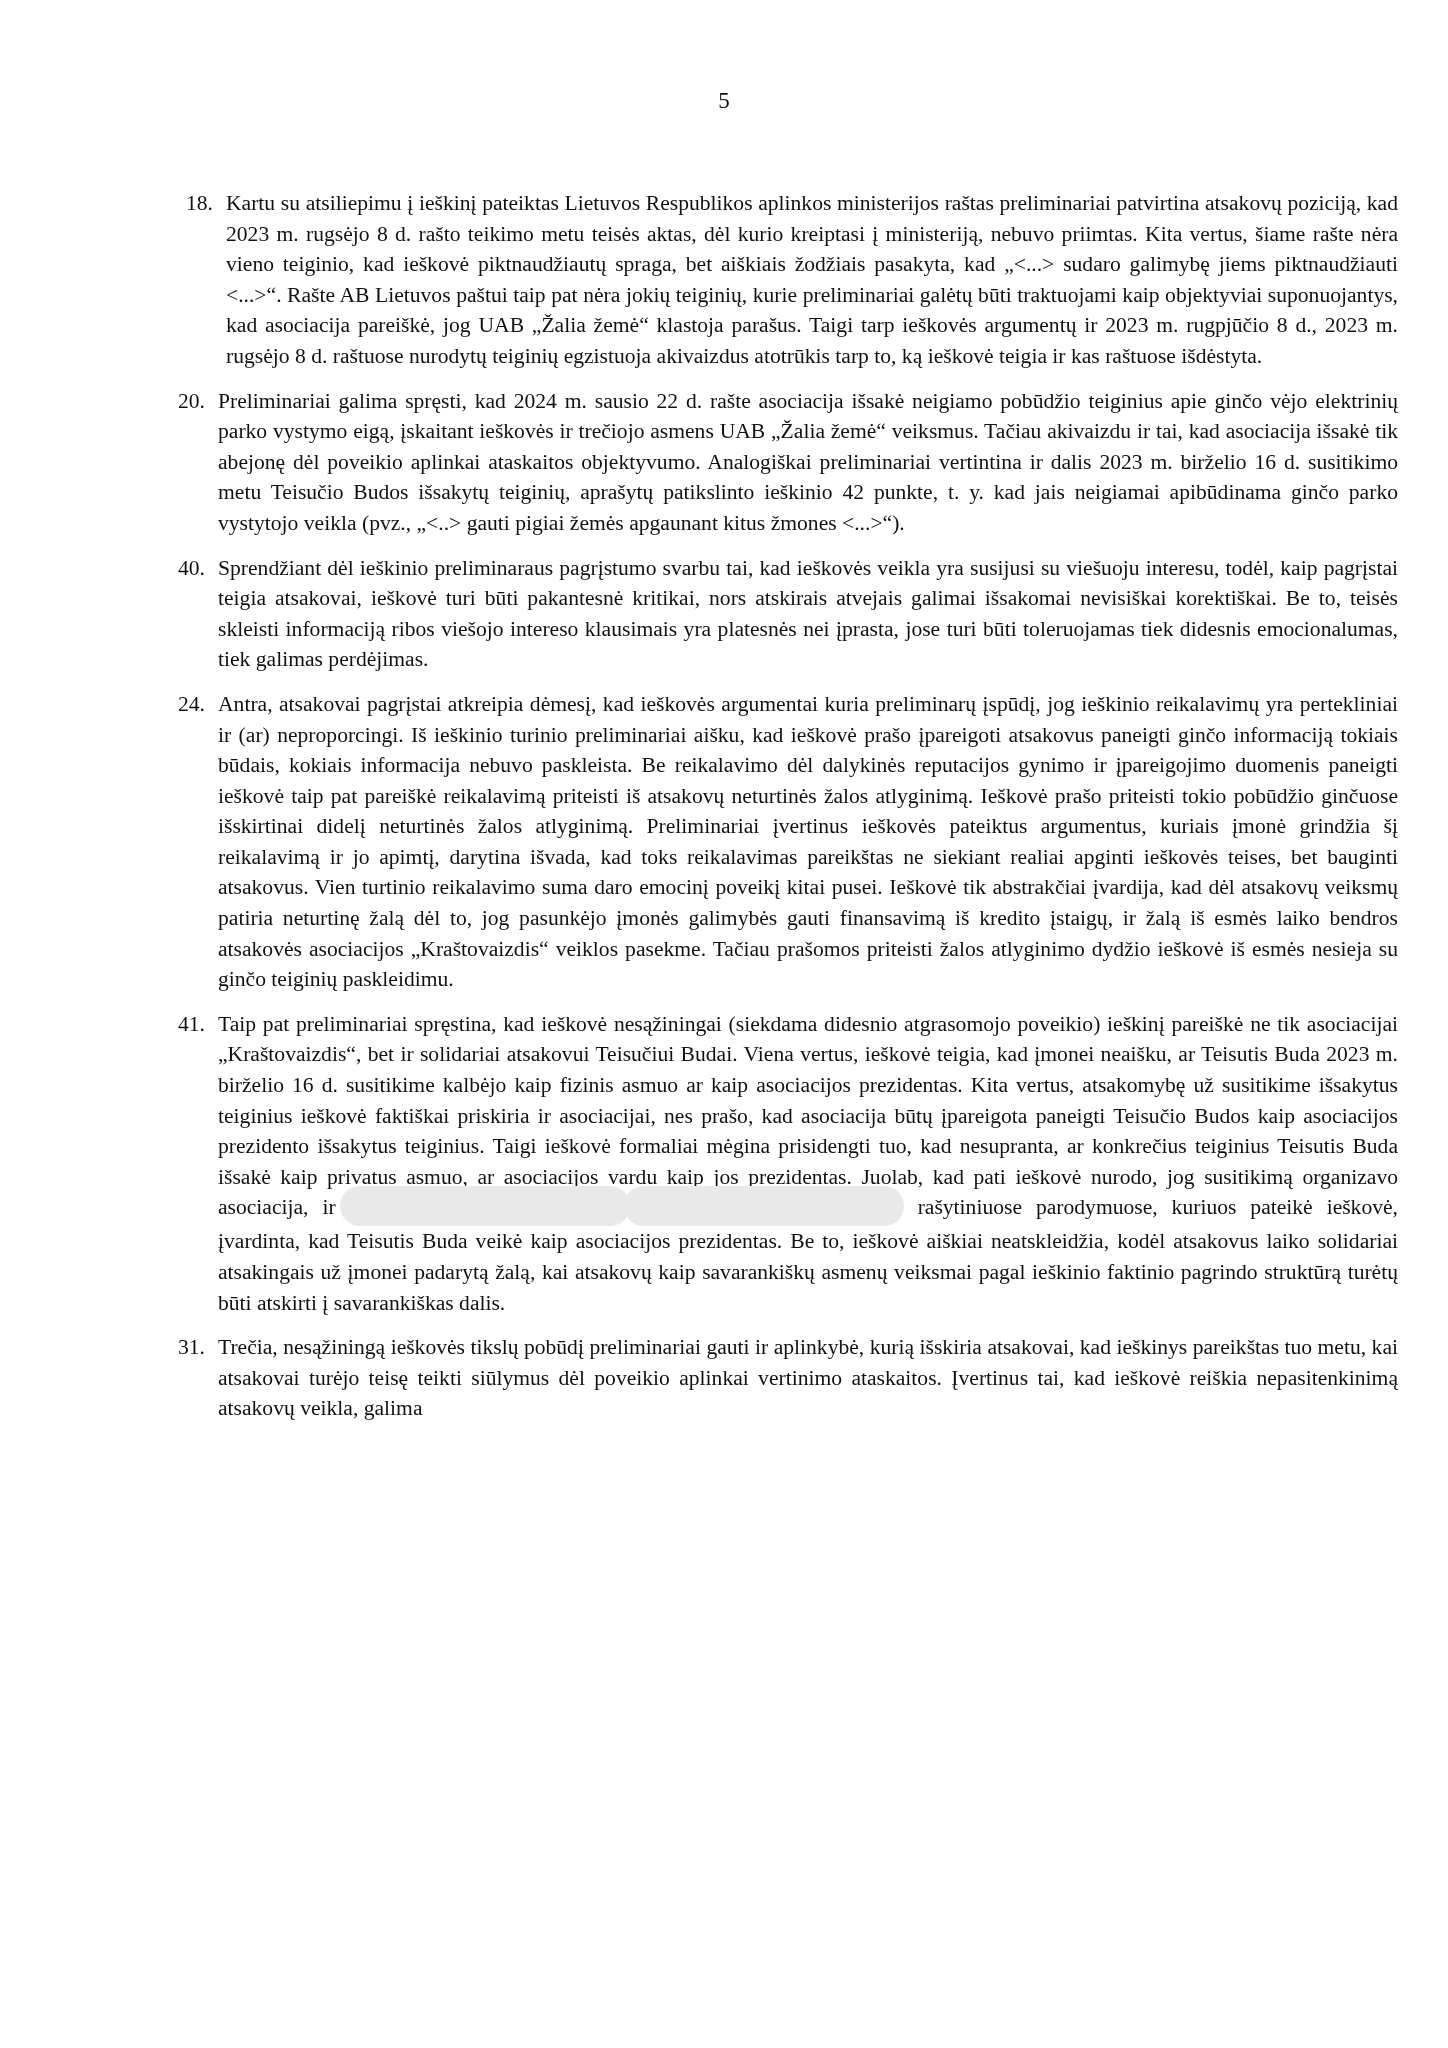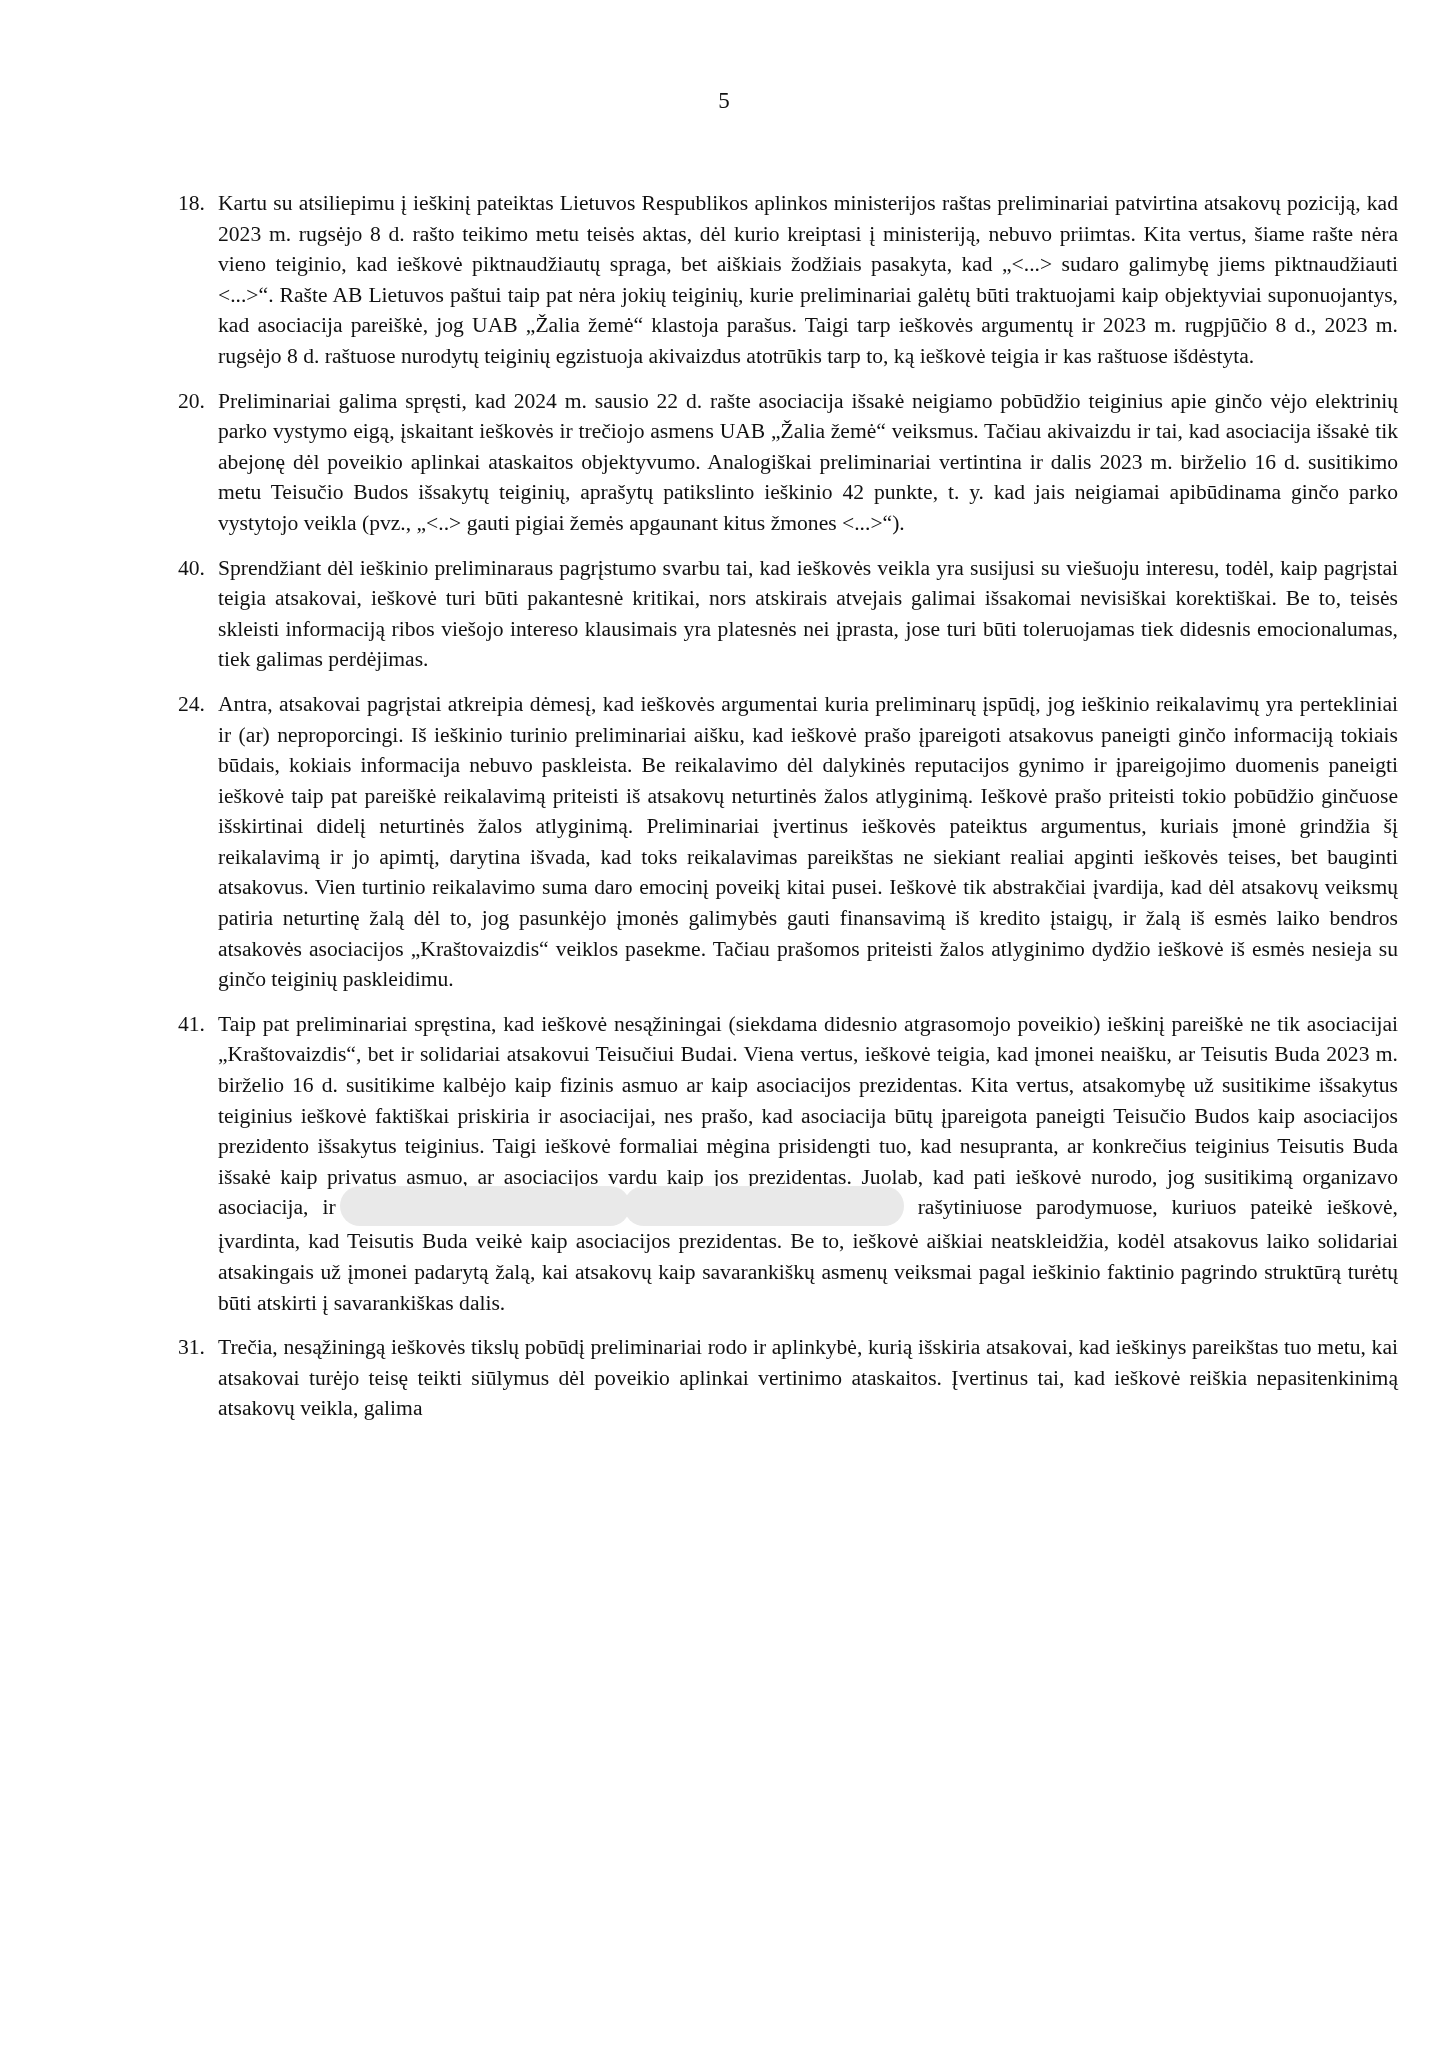--- a/index.html
+++ b/index.html
@@ -17,21 +17,21 @@
   .r1 { width: 290px; margin-left: 4px; }
   .r2 { width: 280px; margin-left: -6px; }
 </style>
 </head>
 <body>
 
 <div class="page-number">5</div>
 
 <div class="content">
 
-  <div class="item" style="margin-bottom:14px;">
+  <div class="item" style="margin-bottom:14px;margin-left:8px;">
     <span class="num">18.</span>
     <p>Kartu su atsiliepimu į ieškinį pateiktas Lietuvos Respublikos aplinkos ministerijos raštas preliminariai patvirtina atsakovų poziciją, kad 2023 m. rugsėjo 8 d. rašto teikimo metu teisės aktas, dėl kurio kreiptasi į ministeriją, nebuvo priimtas. Kita vertus, šiame rašte nėra vieno teiginio, kad ieškovė piktnaudžiautų spraga, bet aiškiais žodžiais pasakyta, kad „&lt;...&gt; sudaro galimybę jiems piktnaudžiauti &lt;...&gt;“. Rašte AB Lietuvos paštui taip pat nėra jokių teiginių, kurie preliminariai galėtų būti traktuojami kaip objektyviai suponuojantys, kad asociacija pareiškė, jog UAB „Žalia žemė“ klastoja parašus. Taigi tarp ieškovės argumentų ir 2023 m. rugpjūčio 8 d., 2023 m. rugsėjo 8 d. raštuose nurodytų teiginių egzistuoja akivaizdus atotrūkis tarp to, ką ieškovė teigia ir kas raštuose išdėstyta.</p>
   </div>
 
   <div class="item">
     <span class="num">20.</span>
     <p>Preliminariai galima spręsti, kad 2024 m. sausio 22 d. rašte asociacija išsakė neigiamo pobūdžio teiginius apie ginčo vėjo elektrinių parko vystymo eigą, įskaitant ieškovės ir trečiojo asmens UAB „Žalia žemė“ veiksmus. Tačiau akivaizdu ir tai, kad asociacija išsakė tik abejonę dėl poveikio aplinkai ataskaitos objektyvumo. Analogiškai preliminariai vertintina ir dalis 2023 m. birželio 16 d. susitikimo metu Teisučio Budos išsakytų teiginių, aprašytų patikslinto ieškinio 42 punkte, t. y. kad jais neigiamai apibūdinama ginčo parko vystytojo veikla (pvz., „&lt;..&gt; gauti pigiai žemės apgaunant kitus žmones &lt;...&gt;“).</p>
   </div>
 
   <div class="item">
@@ -47,16 +47,16 @@
   <div class="item">
     <span class="num">41.</span>
     <p>
       <span>Taip pat preliminariai spręstina, kad ieškovė nesąžiningai (siekdama didesnio atgrasomojo poveikio) ieškinį pareiškė ne tik asociacijai „Kraštovaizdis“, bet ir solidariai atsakovui Teisučiui Budai. Viena vertus, ieškovė teigia, kad įmonei neaišku, ar Teisutis Buda 2023 m. birželio 16 d. susitikime kalbėjo kaip fizinis asmuo ar kaip asociacijos prezidentas. Kita vertus, atsakomybę už susitikime išsakytus teiginius ieškovė faktiškai priskiria ir asociacijai, nes prašo, kad asociacija būtų įpareigota paneigti Teisučio Budos kaip asociacijos prezidento išsakytus teiginius. Taigi ieškovė formaliai mėgina prisidengti tuo, kad nesupranta, ar konkrečius teiginius Teisutis Buda išsakė kaip privatus asmuo, ar asociacijos vardu kaip jos prezidentas. Juolab, kad pati ieškovė nurodo, jog susitikimą organizavo asociacija, ir</span><span class="redaction r1"></span><span class="redaction r2"></span>
       <span>rašytiniuose parodymuose, kuriuos pateikė ieškovė, įvardinta, kad Teisutis Buda veikė kaip asociacijos prezidentas. Be to, ieškovė aiškiai neatskleidžia, kodėl atsakovus laiko solidariai atsakingais už įmonei padarytą žalą, kai atsakovų kaip savarankiškų asmenų veiksmai pagal ieškinio faktinio pagrindo struktūrą turėtų būti atskirti į savarankiškas dalis.</span>
     </p>
   </div>
 
   <div class="item">
     <span class="num">31.</span>
-    <p>Trečia, nesąžiningą ieškovės tikslų pobūdį preliminariai rodo ir aplinkybė, kurią išskiria atsakovai, kad ieškinys pareikštas tuo metu, kai atsakovai turėjo teisę teikti siūlymus dėl poveikio aplinkai vertinimo ataskaitos. Įvertinus tai, kad ieškovė reiškia nepasitenkinimą atsakovų veikla, galima</p>
+    <p>Trečia, nesąžiningą ieškovės tikslų pobūdį preliminariai gauti ir aplinkybė, kurią išskiria atsakovai, kad ieškinys pareikštas tuo metu, kai atsakovai turėjo teisę teikti siūlymus dėl poveikio aplinkai vertinimo ataskaitos. Įvertinus tai, kad ieškovė reiškia nepasitenkinimą atsakovų veikla, galima</p>
   </div>
 
 </div>
 
 </body></html>

